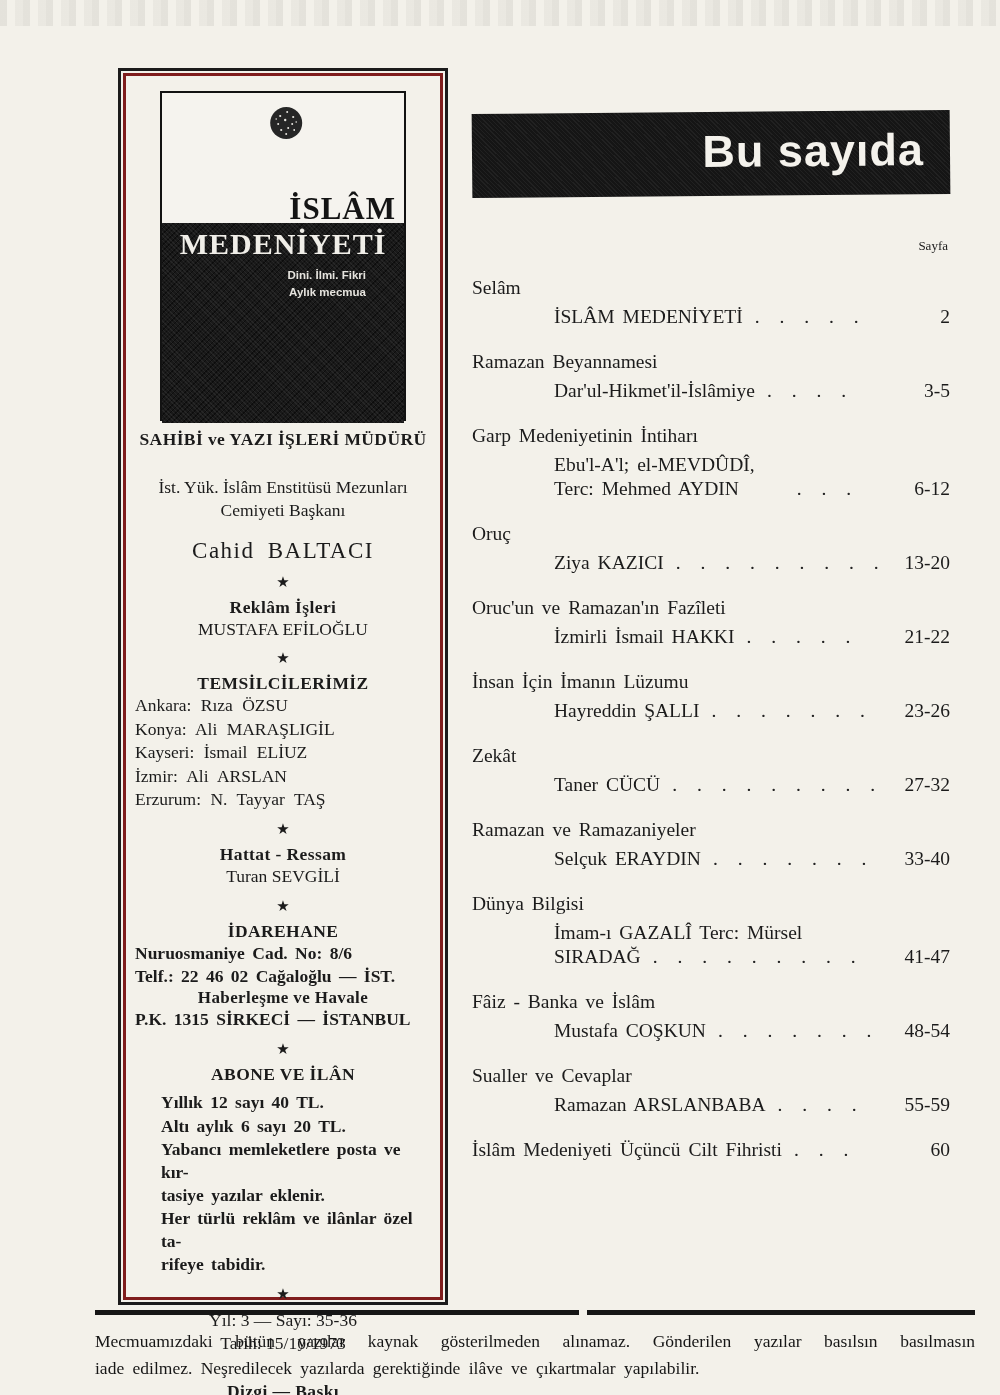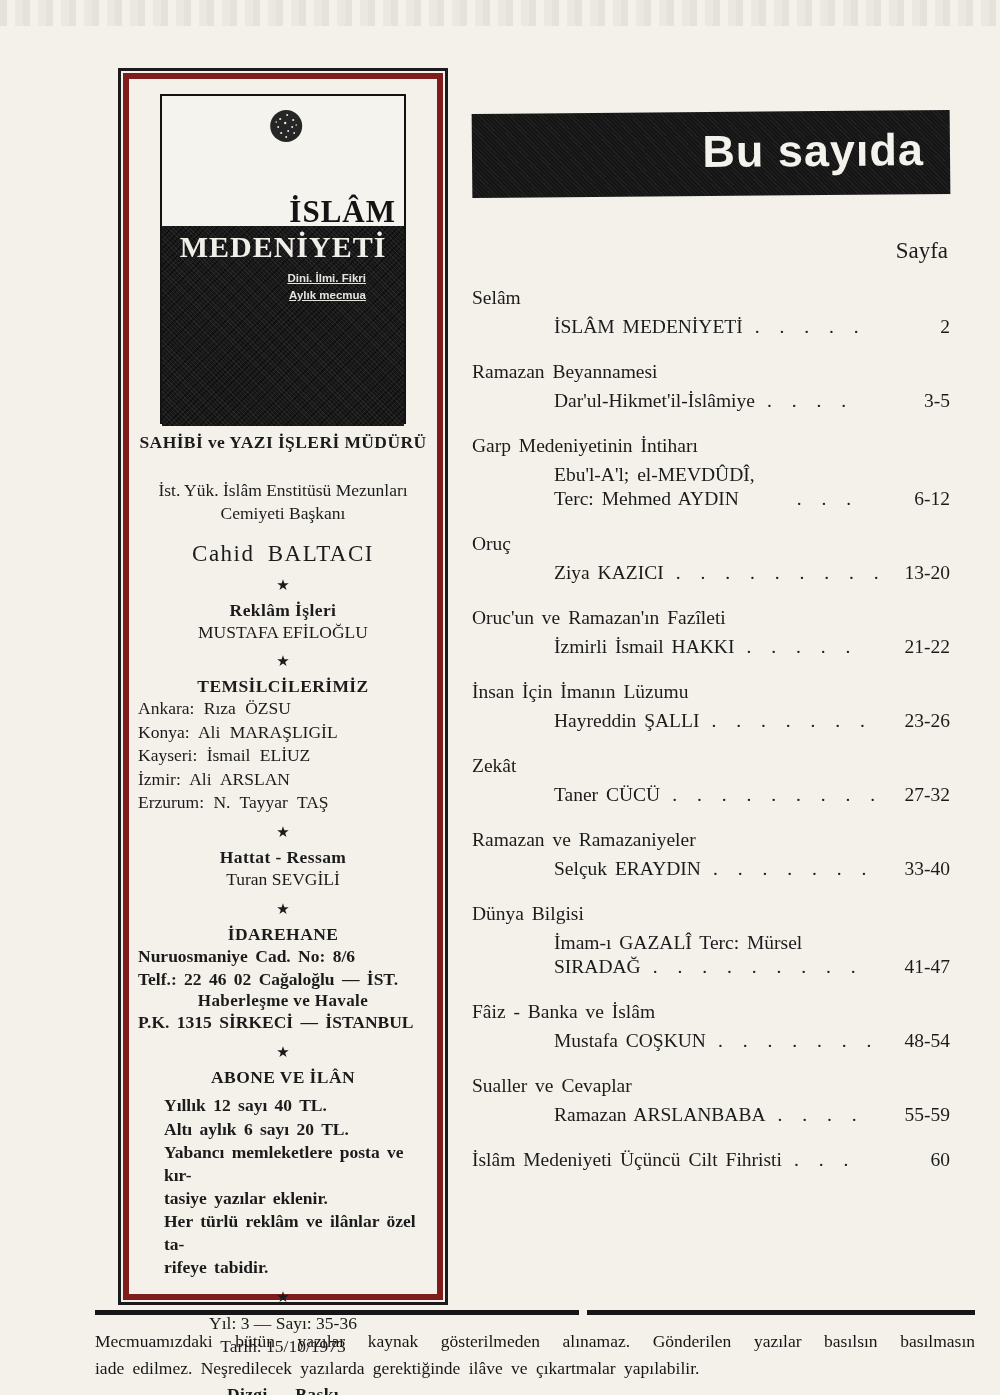--- a/index.html
+++ b/index.html
@@ -12,62 +12,62 @@
   .scan-noise{
     position:absolute;left:0;top:0;width:100%;height:26px;
     background:repeating-linear-gradient(90deg,#d8d6cf 0 7px,#f3f1ea 7px 15px,#e3e1da 15px 23px);
     opacity:.55;
   }
   
   .box{
     position:absolute;left:118px;top:68px;width:330px;height:1237px;
     border:3px solid #1b1b1b;box-sizing:border-box;background:#f3f1ea;
   }
-  .box-inner{position:absolute;inset:2px;border:6px solid #7f1d1d;padding:0 5px;box-sizing:border-box;text-align:center;}
+  .box-inner{position:absolute;inset:2px;border:3px solid #7f1d1d;padding:0 5px;box-sizing:border-box;text-align:center;}
   .cover{
     width:246px;height:330px;margin:15px auto 8px;border:2px solid #121212;box-sizing:border-box;
     text-align:left;
   }
   .cover-top{height:130px;background:#f5f3ee;position:relative;}
   .logo{position:absolute;left:50%;top:10px;transform:translateX(-42%);}
   .cover-title1{
     position:absolute;right:8px;bottom:-4px;
     font-weight:bold;font-size:31px;letter-spacing:1px;color:#141414;
   }
   .cover-bottom{
     height:200px;color:#f0eee8;
     background:#191919;
     background-image:repeating-linear-gradient(45deg,rgba(255,255,255,.06) 0 1px,transparent 1px 3px),
                      repeating-linear-gradient(-45deg,rgba(0,0,0,.5) 0 1px,transparent 1px 4px);
   }
   .cover-title2{text-align:center;font-weight:bold;font-size:30px;letter-spacing:1px;padding-top:4px;}
   .cover-sub{
     text-align:right;padding:6px 38px 0 0;
     font-family:"Liberation Sans","DejaVu Sans",sans-serif;
-    font-weight:bold;font-size:11.5px;line-height:1.45;color:#e6e4de;text-decoration:underline;
+    font-weight:bold;font-size:11.5px;line-height:1.45;color:#e6e4de;
   }
   .h-bold{font-weight:bold;font-size:17.5px;margin-top:6px;letter-spacing:.4px;}
   .line{font-size:17.5px;line-height:1.3;}
   .owner-name{font-size:23px;margin-top:16px;letter-spacing:1.5px;word-spacing:6px;}
   .star{font-size:15px;margin:9px 0 6px;}
   .left-list{text-align:left;padding-left:4px;font-size:17.5px;line-height:1.34;word-spacing:5px;}
   .left-block{text-align:left;padding-left:4px;font-size:17.5px;line-height:1.32;word-spacing:3px;font-weight:bold;}
   .mt6{margin-top:6px;margin-left:26px;} .mt10{margin-top:26px;}
   
   .toc{position:absolute;left:472px;top:112px;width:478px;}
   .banner{
     height:84px;background:#151515;transform:rotate(-0.5deg);
     background-image:repeating-linear-gradient(45deg,rgba(255,255,255,.05) 0 1px,transparent 1px 3px);
     display:flex;align-items:center;justify-content:flex-end;
   }
   .banner-text{
     font-family:"Liberation Sans","DejaVu Sans",sans-serif;
     font-weight:bold;font-size:45px;color:#f4f2ec;padding:0 26px 4px 0;letter-spacing:1px;
   }
-  .sayfa{ text-align:right;font-size:23px;margin:42px 2px 0 0;}
+  .sayfa{ text-align:right;font-size:13px;margin:42px 2px 0 0;}
   .t-section{font-size:19.5px;margin-top:23px;word-spacing:3px;}
   .t-pre{font-size:19.5px;margin-top:7px;padding-left:82px;word-spacing:3px;}
   .t-row{display:flex;align-items:baseline;margin-top:7px;padding-left:82px;font-size:19.5px;}
   .t-row.noindent{padding-left:0;}
   .t-author{white-space:nowrap;word-spacing:3px;}
   .t-dots{flex:1;overflow:hidden;white-space:nowrap;padding:0 4px 0 12px;word-spacing:15px;color:#222;}
   .t-pages{white-space:nowrap;min-width:48px;text-align:right;}
   
   .f-rule{position:absolute;left:95px;top:1310px;width:880px;display:flex;gap:8px;}
   .f-rule .seg{border-top:3px solid #161616;border-bottom:2px solid #161616;height:3px;box-sizing:border-box;}

